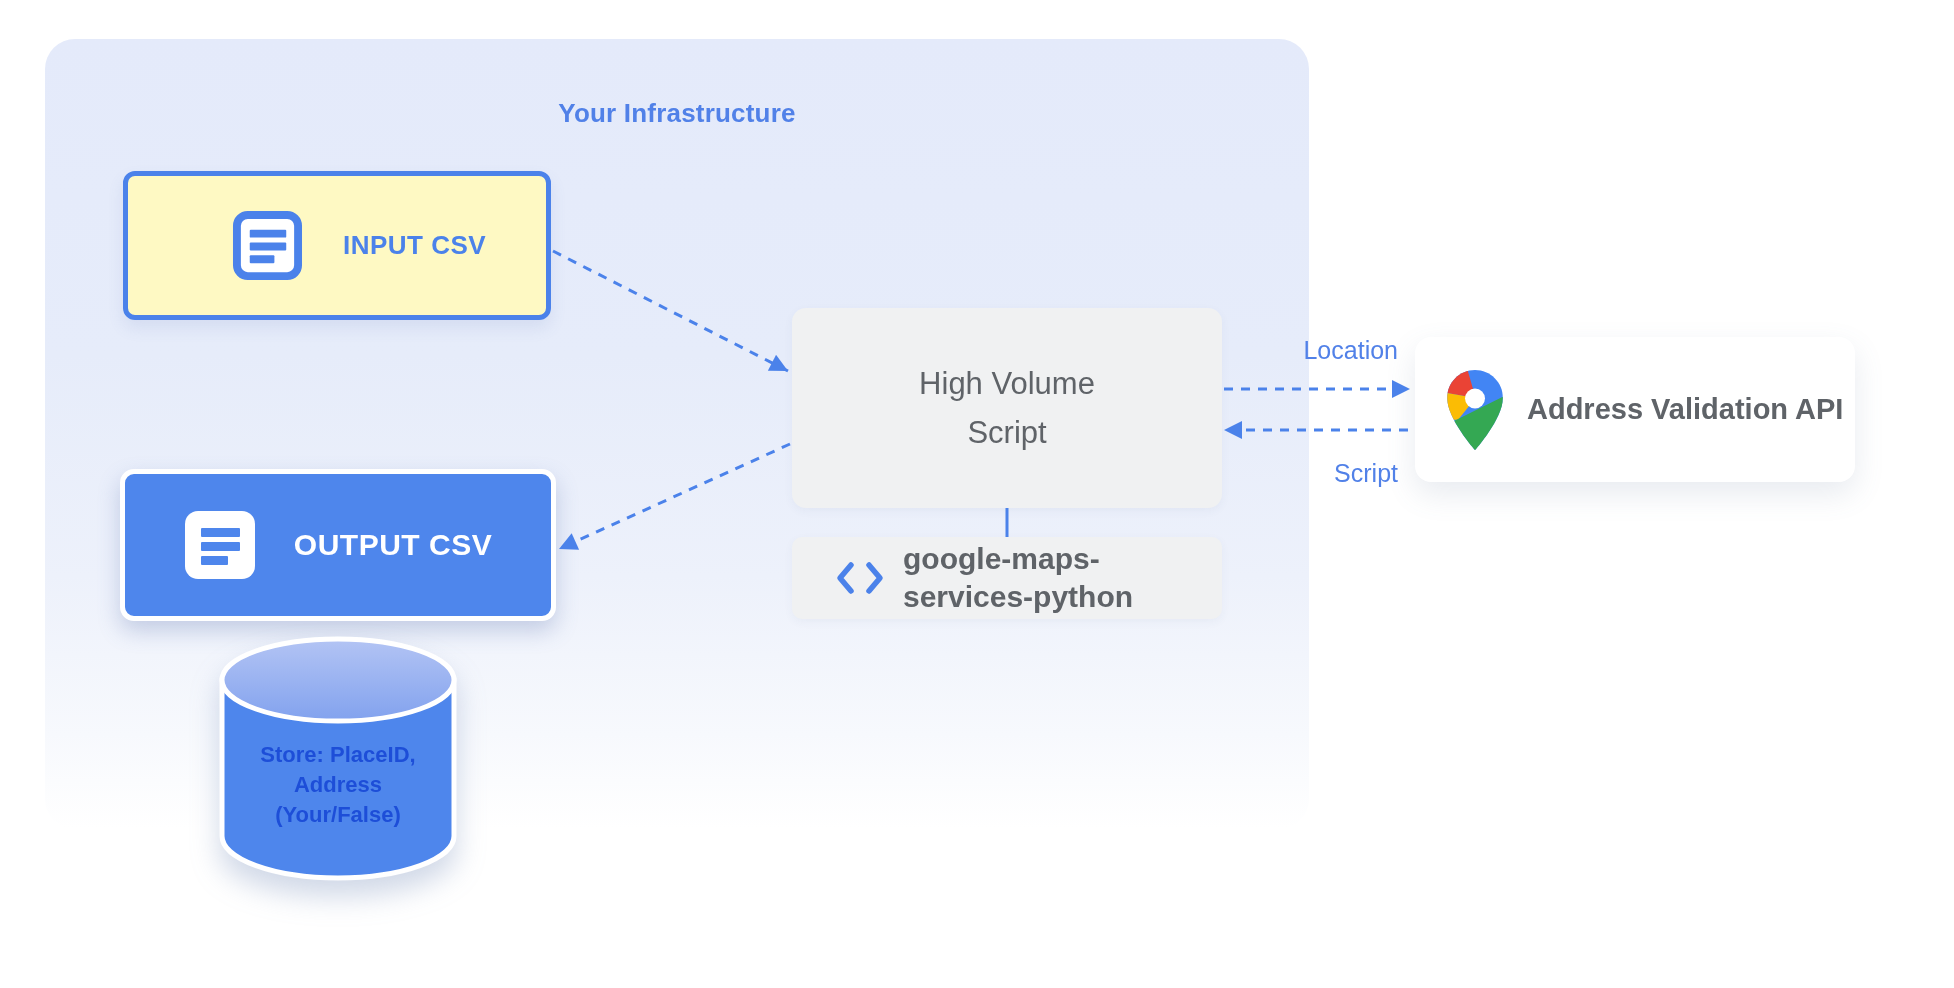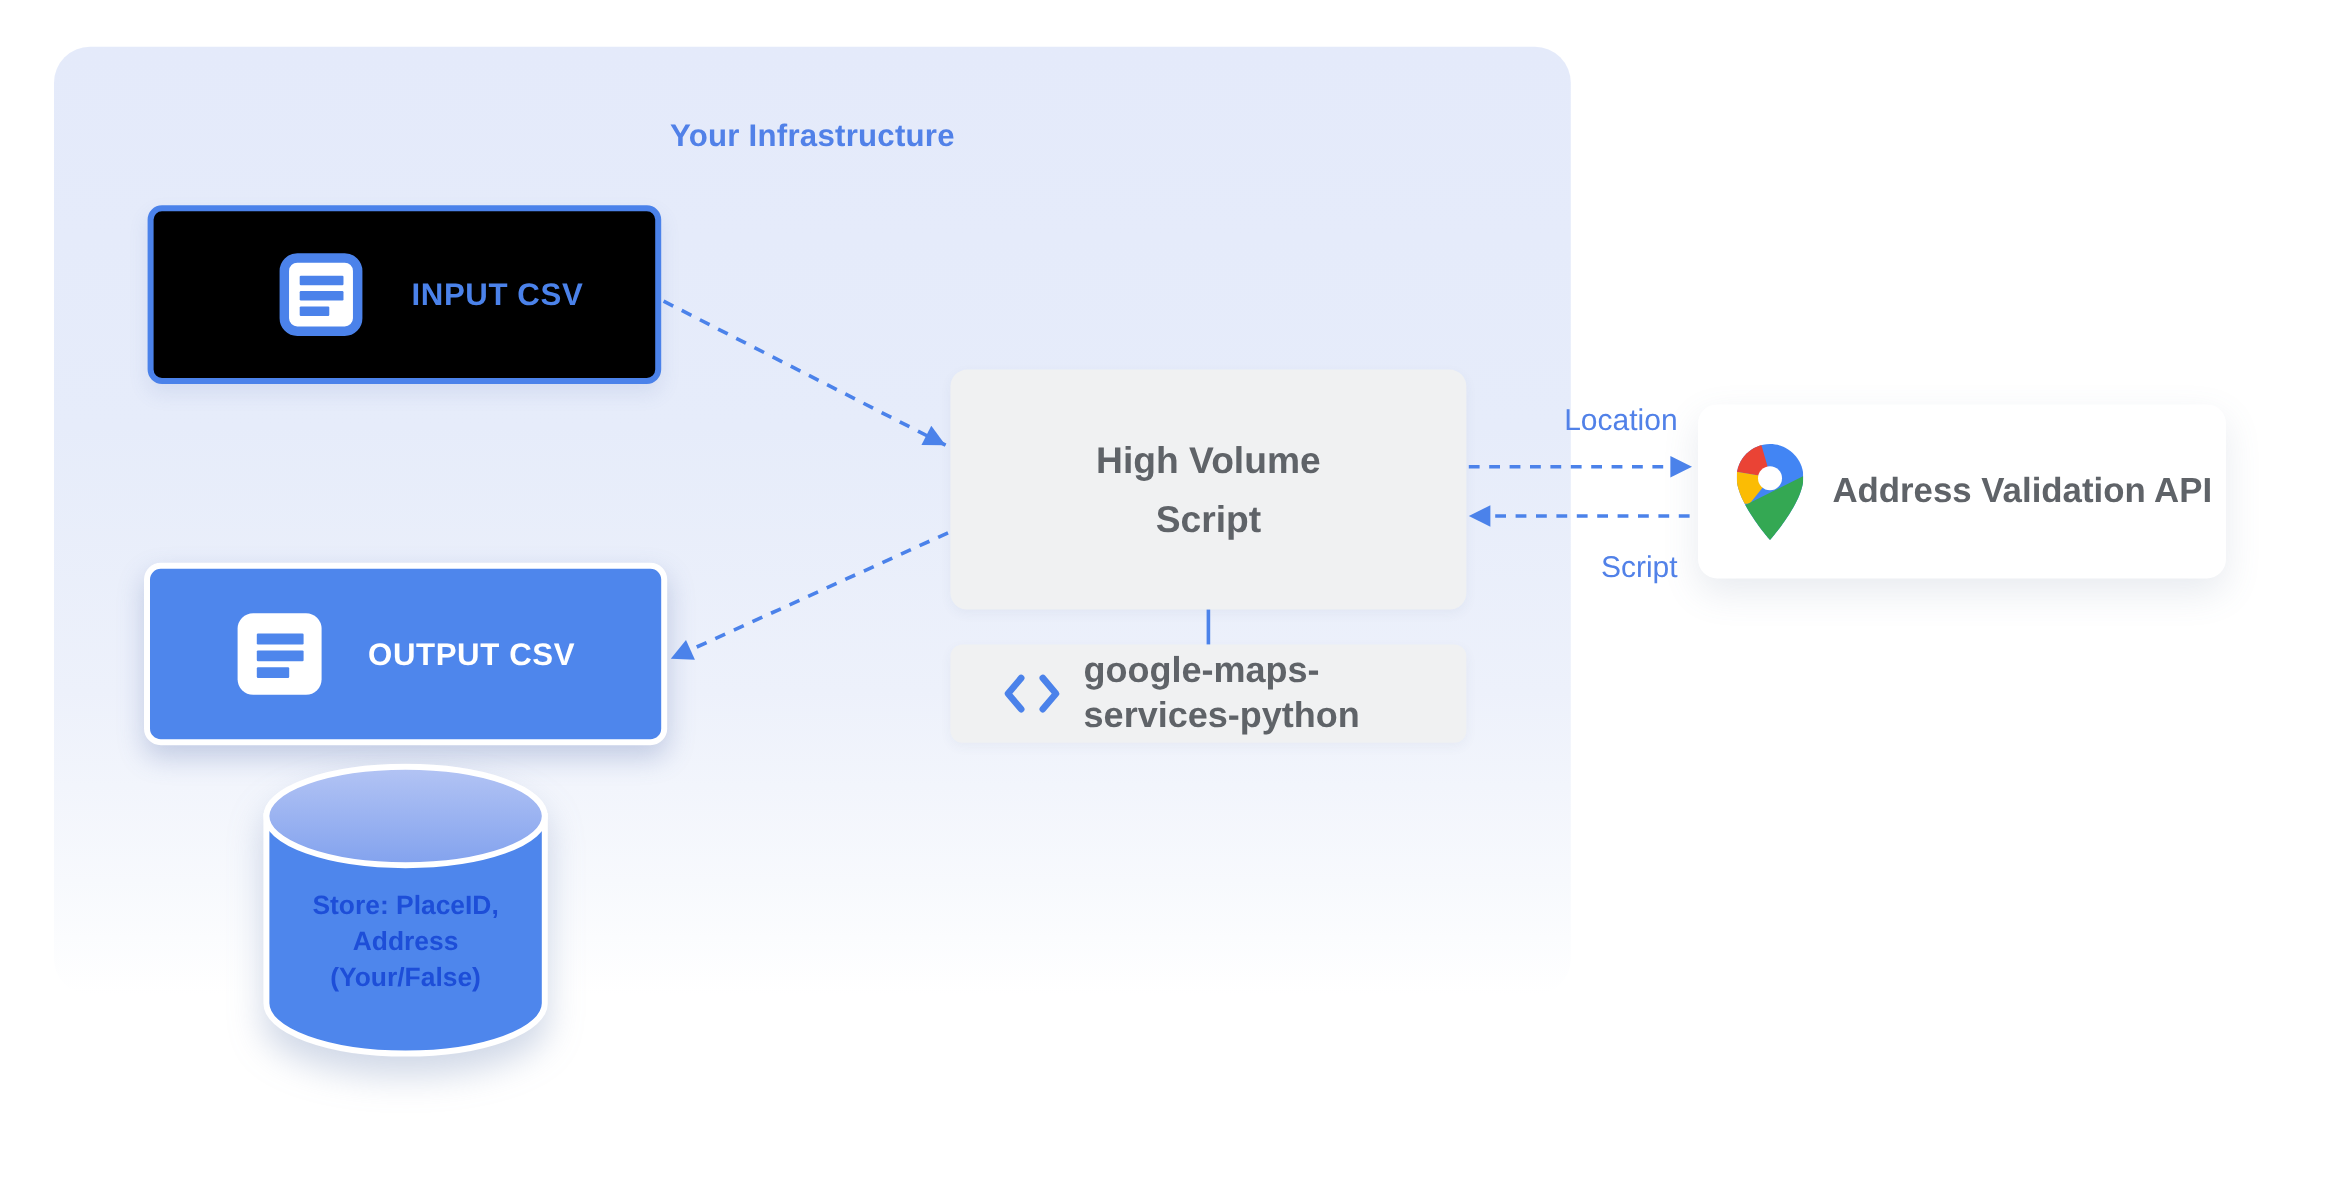--- a/index.html
+++ b/index.html
@@ -12,37 +12,37 @@
     position:absolute;left:45px;top:39px;width:1264px;height:790px;border-radius:30px;
     background:linear-gradient(180deg,#e4eafa 0%,#e6ecfa 40%,#edf1fb 68%,#f7f9fd 88%,#ffffff 100%);
   }
   .infra-title{
     position:absolute;left:0;top:42px;width:100%;text-align:center;
     font-size:26px;font-weight:700;color:var(--label-blue,#5181e8);letter-spacing:.2px;margin-top:17px;
   }
   
   .node{position:absolute;display:flex;align-items:center;justify-content:center;box-sizing:border-box;}
   .input-box{
-    left:123px;top:171px;width:428px;height:149px;background:#000000;
+    left:123px;top:171px;width:428px;height:149px;background:#fef9c3;
     border:5px solid var(--primary-blue,#4b82ea);border-radius:12px;gap:40px;
     box-shadow:0 8px 16px rgba(90,115,180,.12);
     padding-left:44px;
   }
   .input-box .label{color:var(--primary-blue,#4b82ea);font-size:26px;font-weight:700;letter-spacing:.5px;}
   .output-box{
     left:120px;top:469px;width:436px;height:152px;background:var(--fill-blue,#4e86ec);
     border:5px solid #ffffff;border-radius:14px;gap:38px;
     box-shadow:0 10px 22px rgba(80,105,170,.28);
   }
-  .output-box .label{color:#ffffff;font-size:26px;font-weight:700;letter-spacing:.5px;text-align:center;}
+  .output-box .label{color:#ffffff;font-size:30px;font-weight:700;letter-spacing:.5px;text-align:center;}
   .script-box{
     left:792px;top:308px;width:430px;height:200px;background:#f0f1f2;border-radius:14px;
     flex-direction:column;box-shadow:0 3px 10px rgba(60,70,110,.05);
   }
-  .script-box .line{font-size:31px;line-height:49px;font-weight:700;color:var(--text-gray,#5f6368);text-align:center;}
+  .script-box .line{font-size:31px;line-height:49px;font-weight:400;color:var(--text-gray,#5f6368);text-align:center;}
   .lib-box{
     left:792px;top:537px;width:430px;height:82px;background:#f0f1f2;border-radius:10px;
     justify-content:flex-start;padding-left:44px;gap:19px;box-shadow:0 3px 10px rgba(60,70,110,.05);
   }
   .lib-box .lib-text .line{font-size:30px;line-height:38px;font-weight:700;color:var(--text-gray,#5f6368);text-align:left;}
   .api-box{
     left:1415px;top:337px;width:440px;height:145px;background:#ffffff;border-radius:16px;
     justify-content:flex-start;padding-left:32px;gap:24px;
     box-shadow:0 12px 30px rgba(95,110,150,.14);
   }

